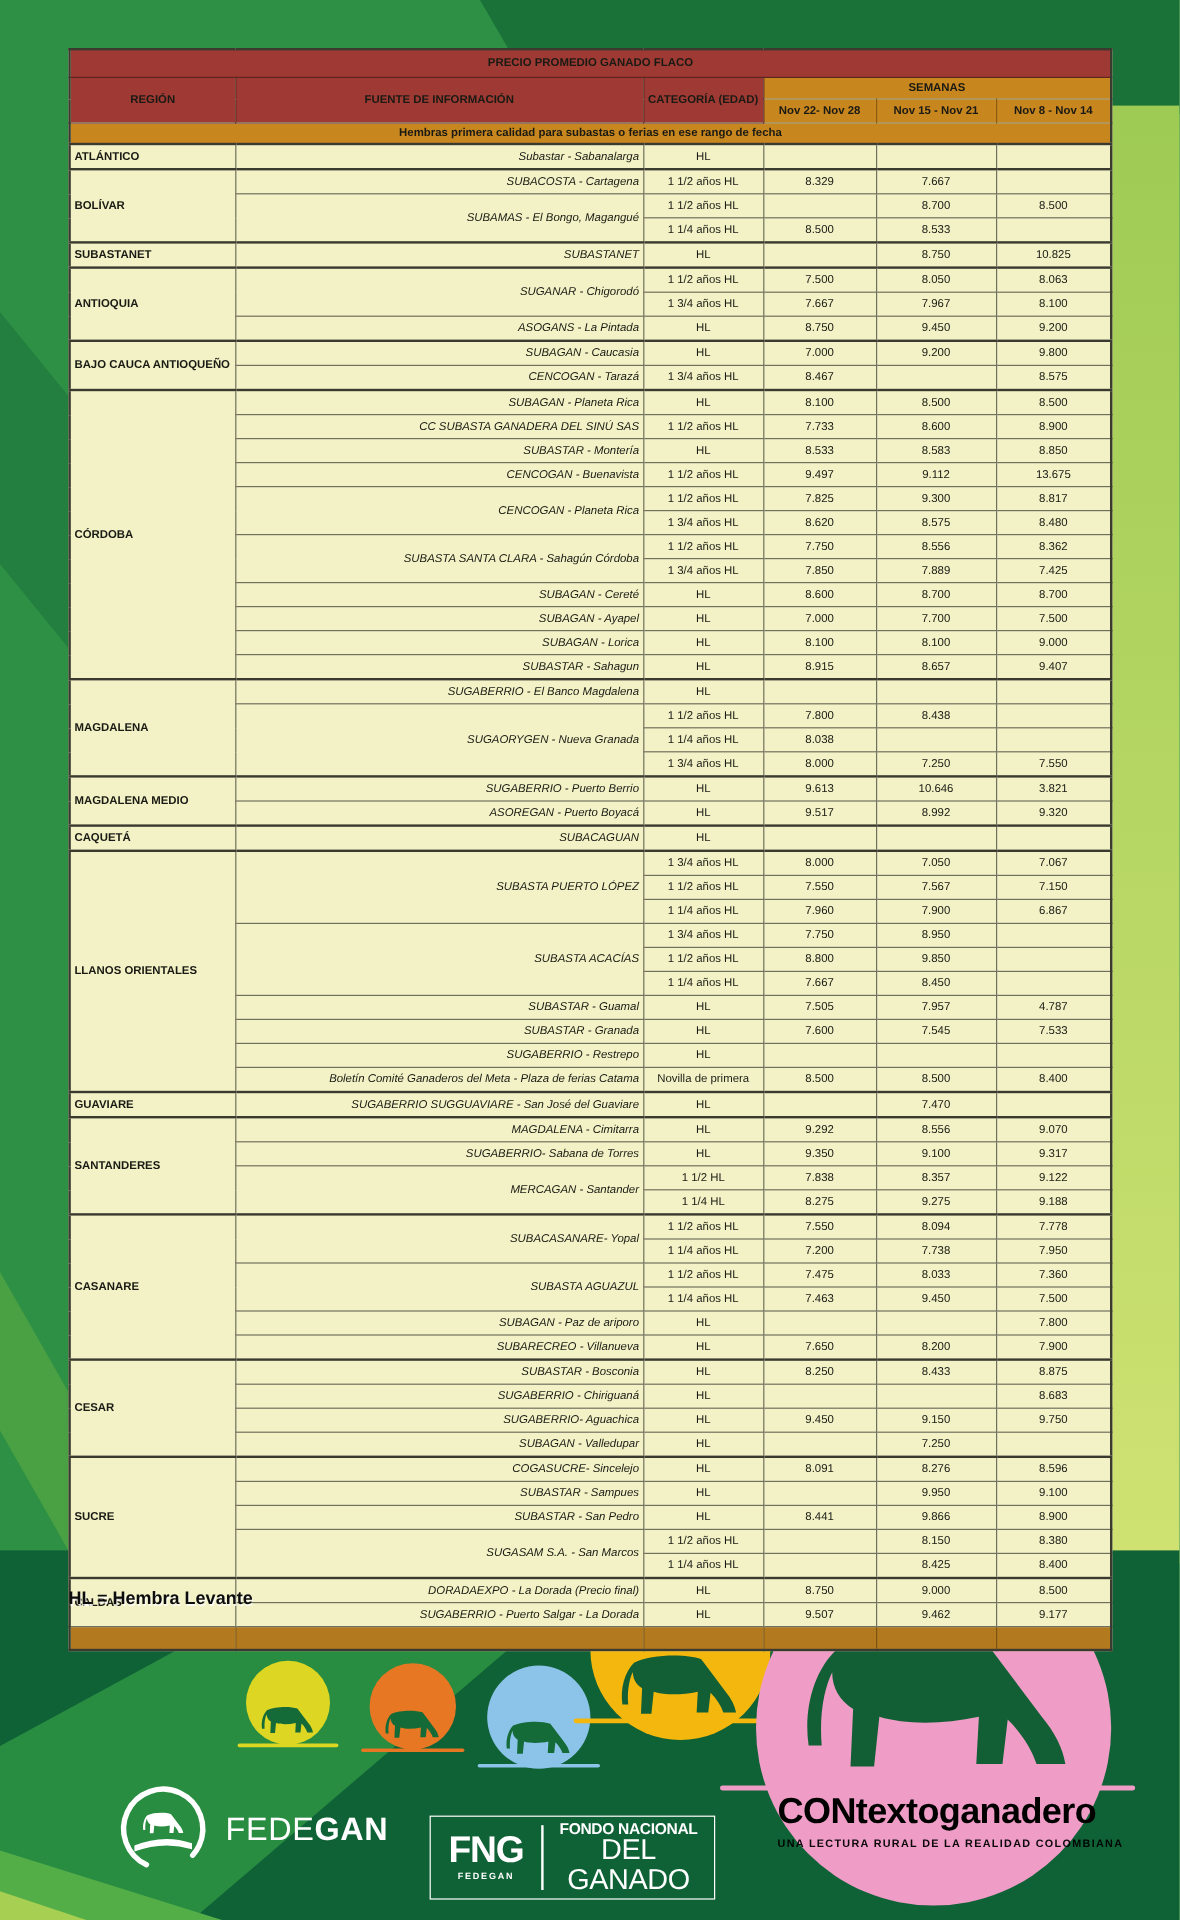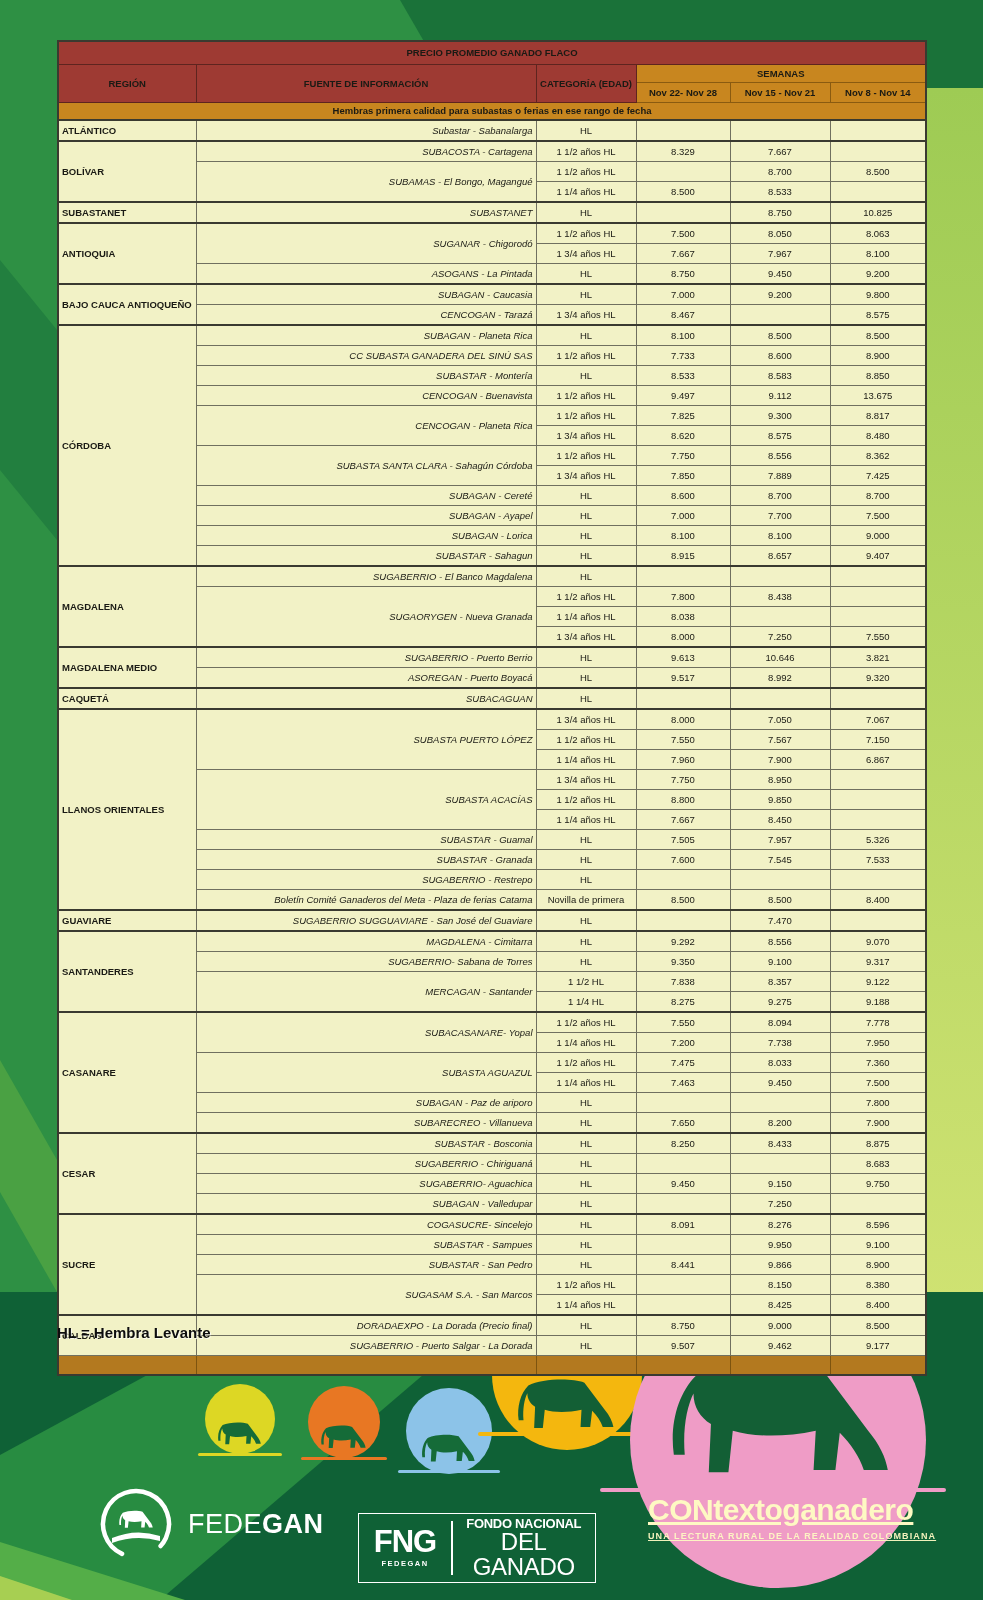--- a/index.html
+++ b/index.html
@@ -62,21 +62,21 @@
     border:1.5px solid #fff;display:flex;align-items:center;box-sizing:border-box;margin-top:24px;
   }
   .fng-left{width:92px;text-align:center;color:#fff;}
   .fng-acronym{font-size:31px;font-weight:bold;line-height:.9;letter-spacing:-1px;}
   .fng-sub{font-size:7.5px;font-weight:bold;letter-spacing:1.5px;margin-top:3px;}
   .fng-divider{width:1.5px;background:#fff;height:54px;}
   .fng-right{flex:1;text-align:center;color:#fff;line-height:1.02;}
   .fng-line1{font-size:13px;font-weight:bold;letter-spacing:-.3px;}
   .fng-line2{font-size:24px;font-weight:normal;letter-spacing:-.3px;}
 
-  .contexto{position:absolute;left:648px;top:1495px;z-index:6;color:#fef9c3;text-decoration:underline;}
+  .contexto{position:absolute;left:648px;top:1495px;z-index:6;color:#000000;}
   .contexto-title{font-size:30px;font-weight:bold;letter-spacing:-.5px;line-height:1;}
   .contexto-sub{font-size:9px;letter-spacing:1.1px;margin-top:6px;font-weight:bold;opacity:.95;}
 </style>
 </head>
 <body>
 
 <svg class="bg-svg" width="983" height="1600" viewBox="0 0 983 1600">
   <defs>
     <linearGradient id="rightStrip" x1="0" y1="0" x2="0" y2="1">
       <stop offset="0" stop-color="#9ecb54"></stop>
@@ -366,21 +366,21 @@
           <td class="c-cat">1 1/4 años HL</td>
           <td class="c-num">7.667</td>
           <td class="c-num">8.450</td>
           <td class="c-num"></td>
         </tr>
         <tr>
           <td class="c-src" rowspan="1">SUBASTAR - Guamal</td>
           <td class="c-cat">HL</td>
           <td class="c-num">7.505</td>
           <td class="c-num">7.957</td>
-          <td class="c-num">5.326</td>
+          <td class="c-num">4.787</td>
         </tr>
         <tr>
           <td class="c-src" rowspan="1">SUBASTAR - Granada</td>
           <td class="c-cat">HL</td>
           <td class="c-num">7.600</td>
           <td class="c-num">7.545</td>
           <td class="c-num">7.533</td>
         </tr>
         <tr>
           <td class="c-src" rowspan="1">SUGABERRIO - Restrepo</td>

